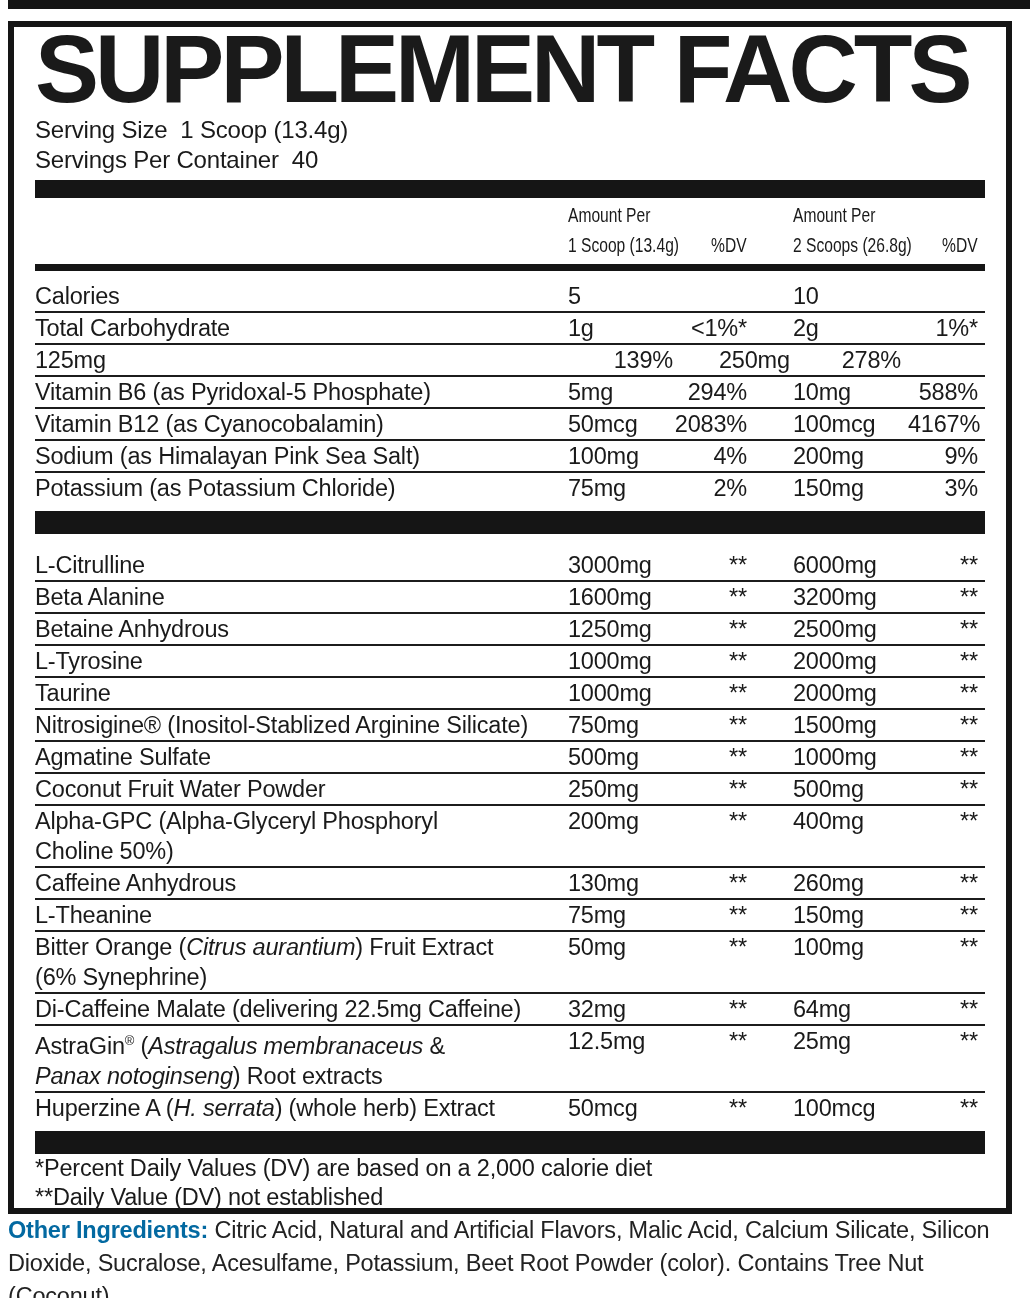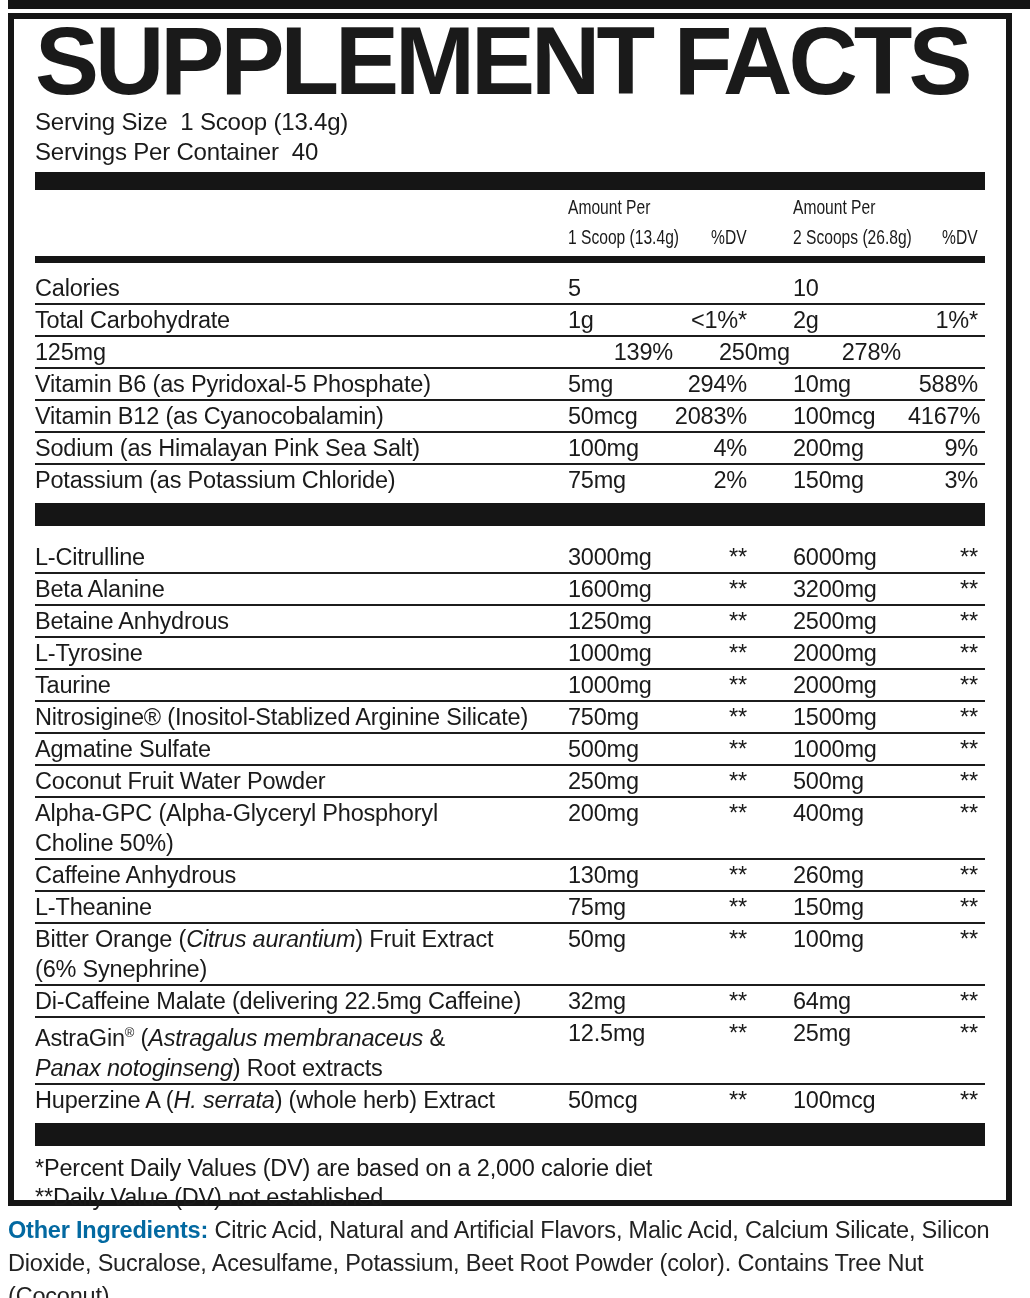--- a/index.html
+++ b/index.html
@@ -3,21 +3,21 @@
 <meta charset="utf-8">
 <style>
   html,body{margin:0;padding:0;}
   body{
     width:1030px;height:1298px;background:#ffffff;position:relative;
     font-family:"Liberation Sans",sans-serif;color:#1a1a1a;
     -webkit-font-smoothing:antialiased;overflow:hidden;
   }
   .top-strip{position:absolute;left:8px;top:0;width:1022px;height:9px;background:#151515;}
   .facts-box{
-    position:absolute;left:8px;top:13px;width:1004px;height:1193px;
+    position:absolute;left:8px;top:21px;width:1004px;height:1193px;
     border:6px solid #151515;background:#fff;box-sizing:border-box;
     padding:0 21px;
   }
   .title{
     font-size:96px;font-weight:bold;letter-spacing:-4px;line-height:80px;
     margin-top:2px;white-space:nowrap;color:#1a1a1a;
   }
   .serving-line{font-size:24px;font-weight:normal;line-height:30px;letter-spacing:-0.2px;}
   .serving-line.first{margin-top:6px;}
   .serving-line .val{margin-left:13px;}
@@ -38,21 +38,21 @@
     align-items:start;border-bottom:2px solid #1c1c1c;
     font-size:23.5px;line-height:30px;letter-spacing:-0.2px;
   }
   .row:last-child{border-bottom:none;}
   .cell{box-sizing:border-box;}
   .cell.dv1{text-align:right;}
   .cell.amt2{padding-left:46px;}
   .cell.dv2{text-align:right;padding-right:7px;}
   .it{font-style:italic;}
   .sup{font-size:13px;vertical-align:9px;}
-  .footnotes{margin-top:8px;font-size:23.5px;line-height:29px;letter-spacing:-0.2px;}
+  .footnotes{margin-top:0;font-size:23.5px;line-height:29px;letter-spacing:-0.2px;}
   .other{
     position:absolute;left:8px;top:1214px;width:1013px;
     font-size:23.5px;line-height:33px;letter-spacing:-0.2px;color:#222;
   }
   .other b{color:#0369a1;}
 </style>
 </head>
 <body>
 
 <div class="top-strip"></div>

